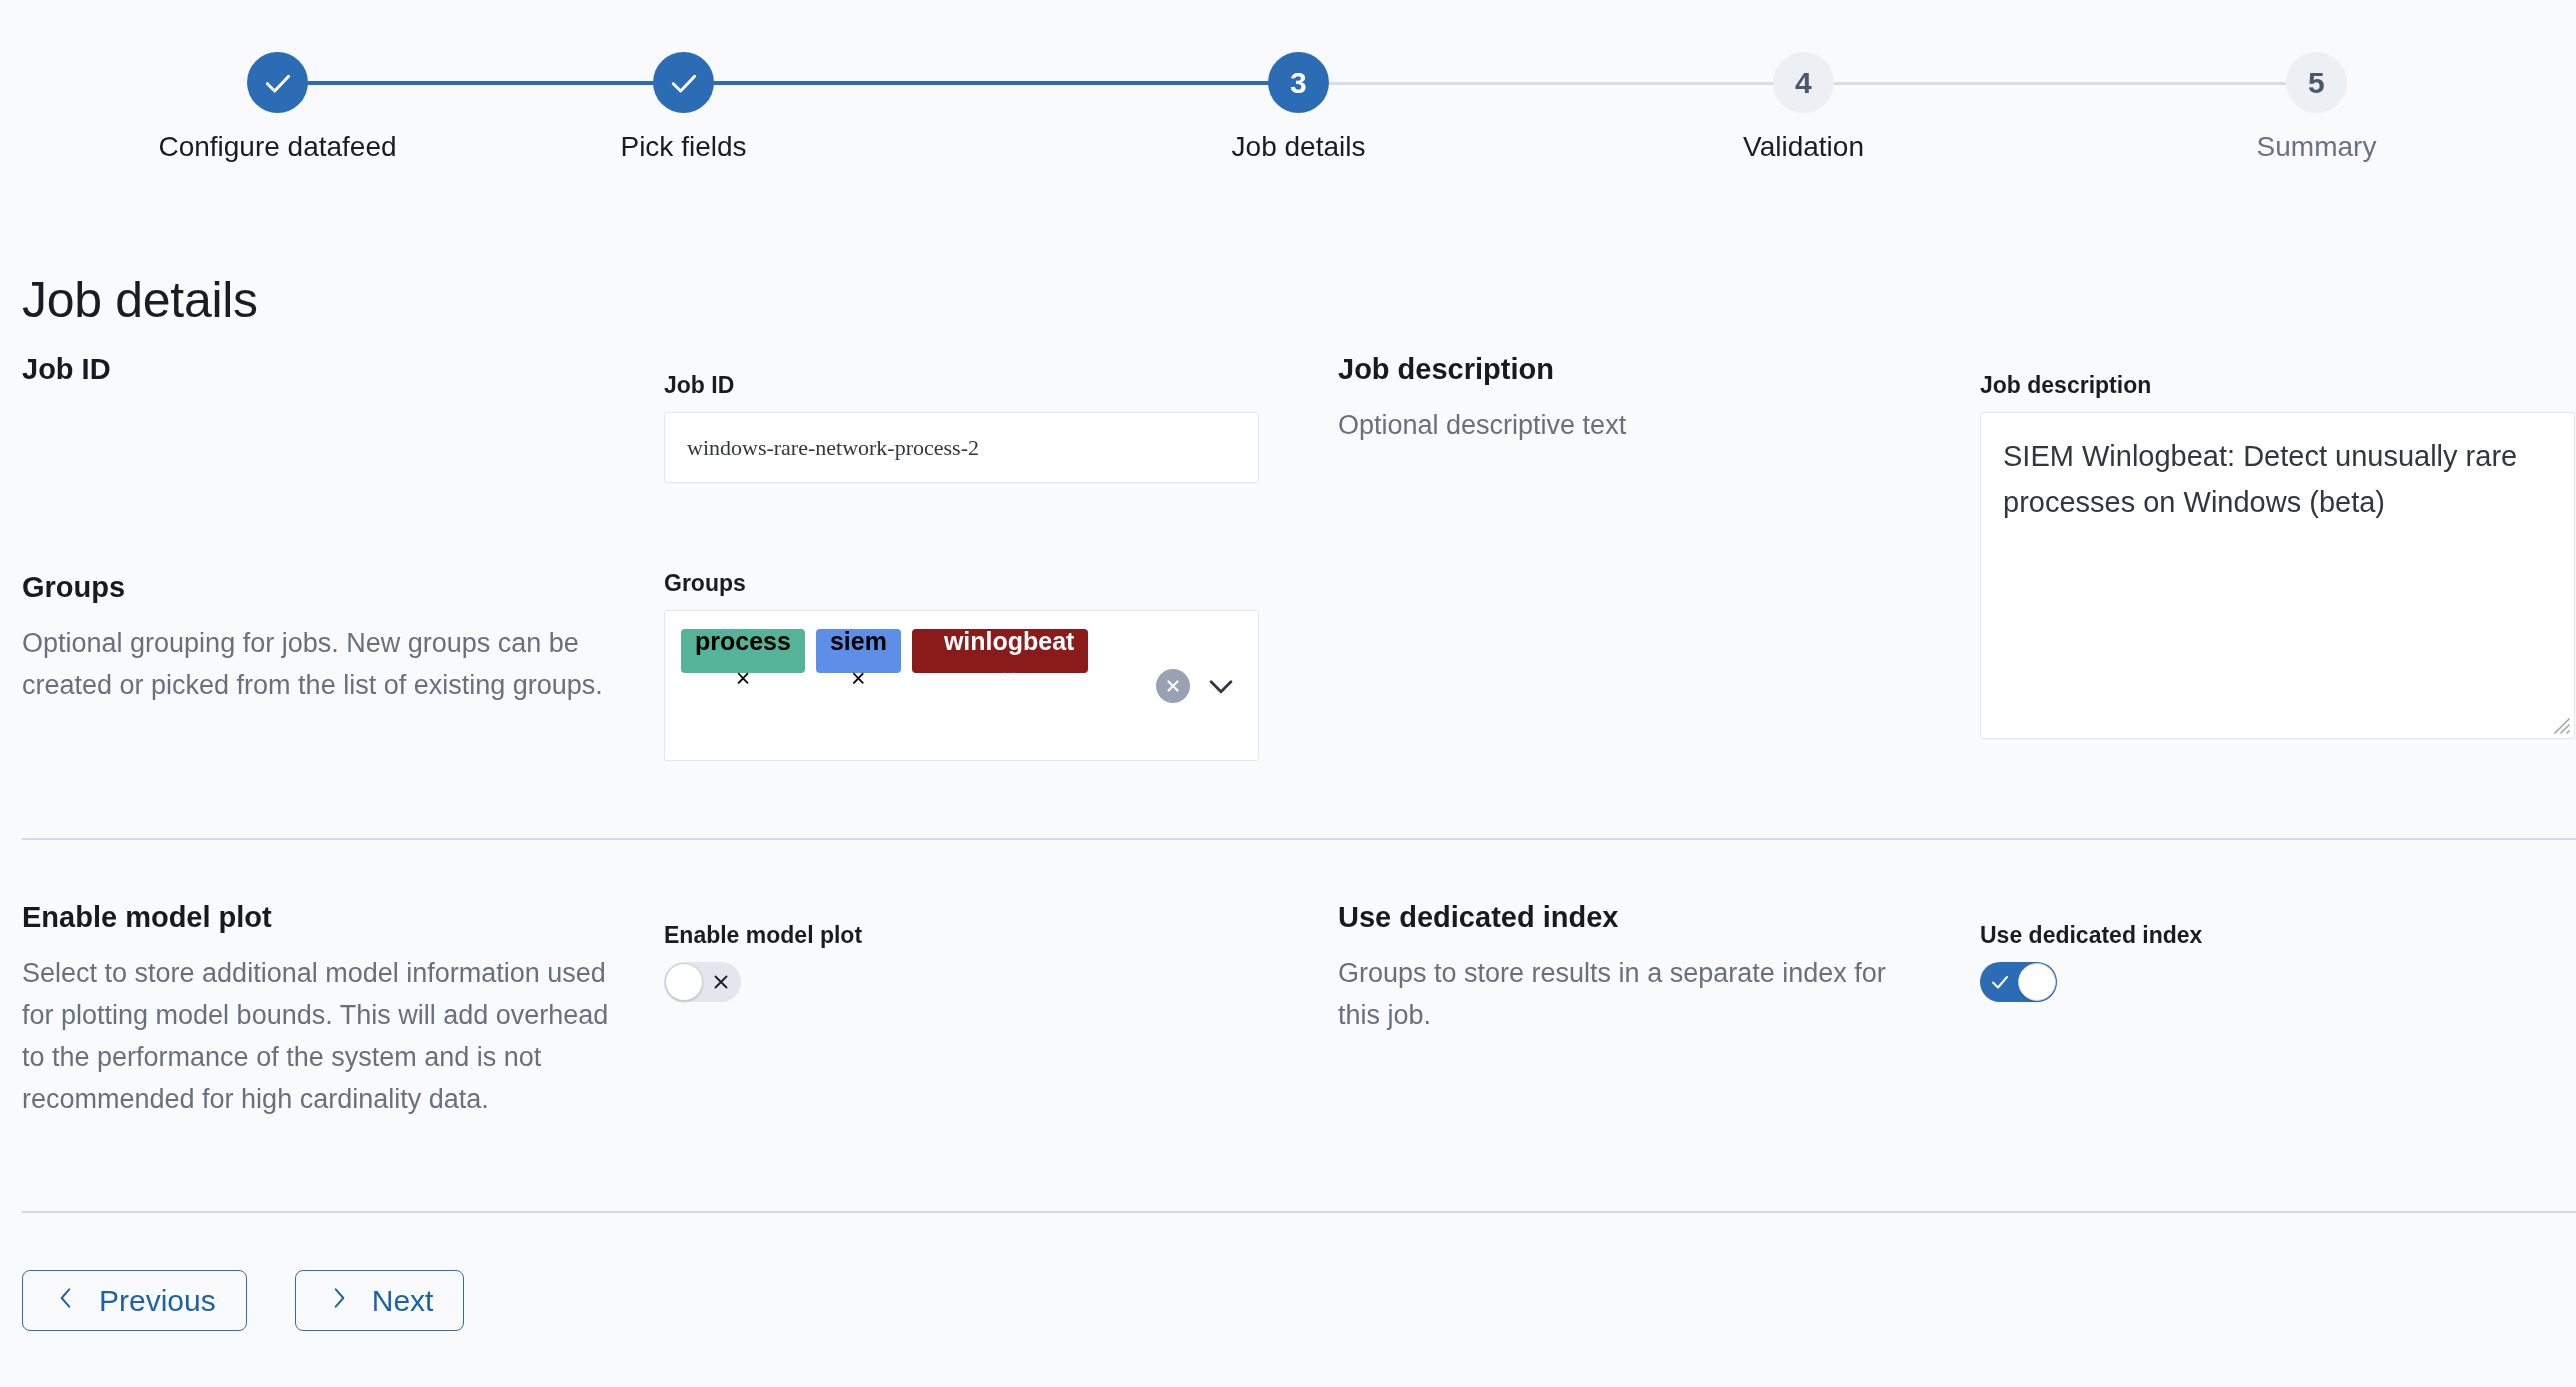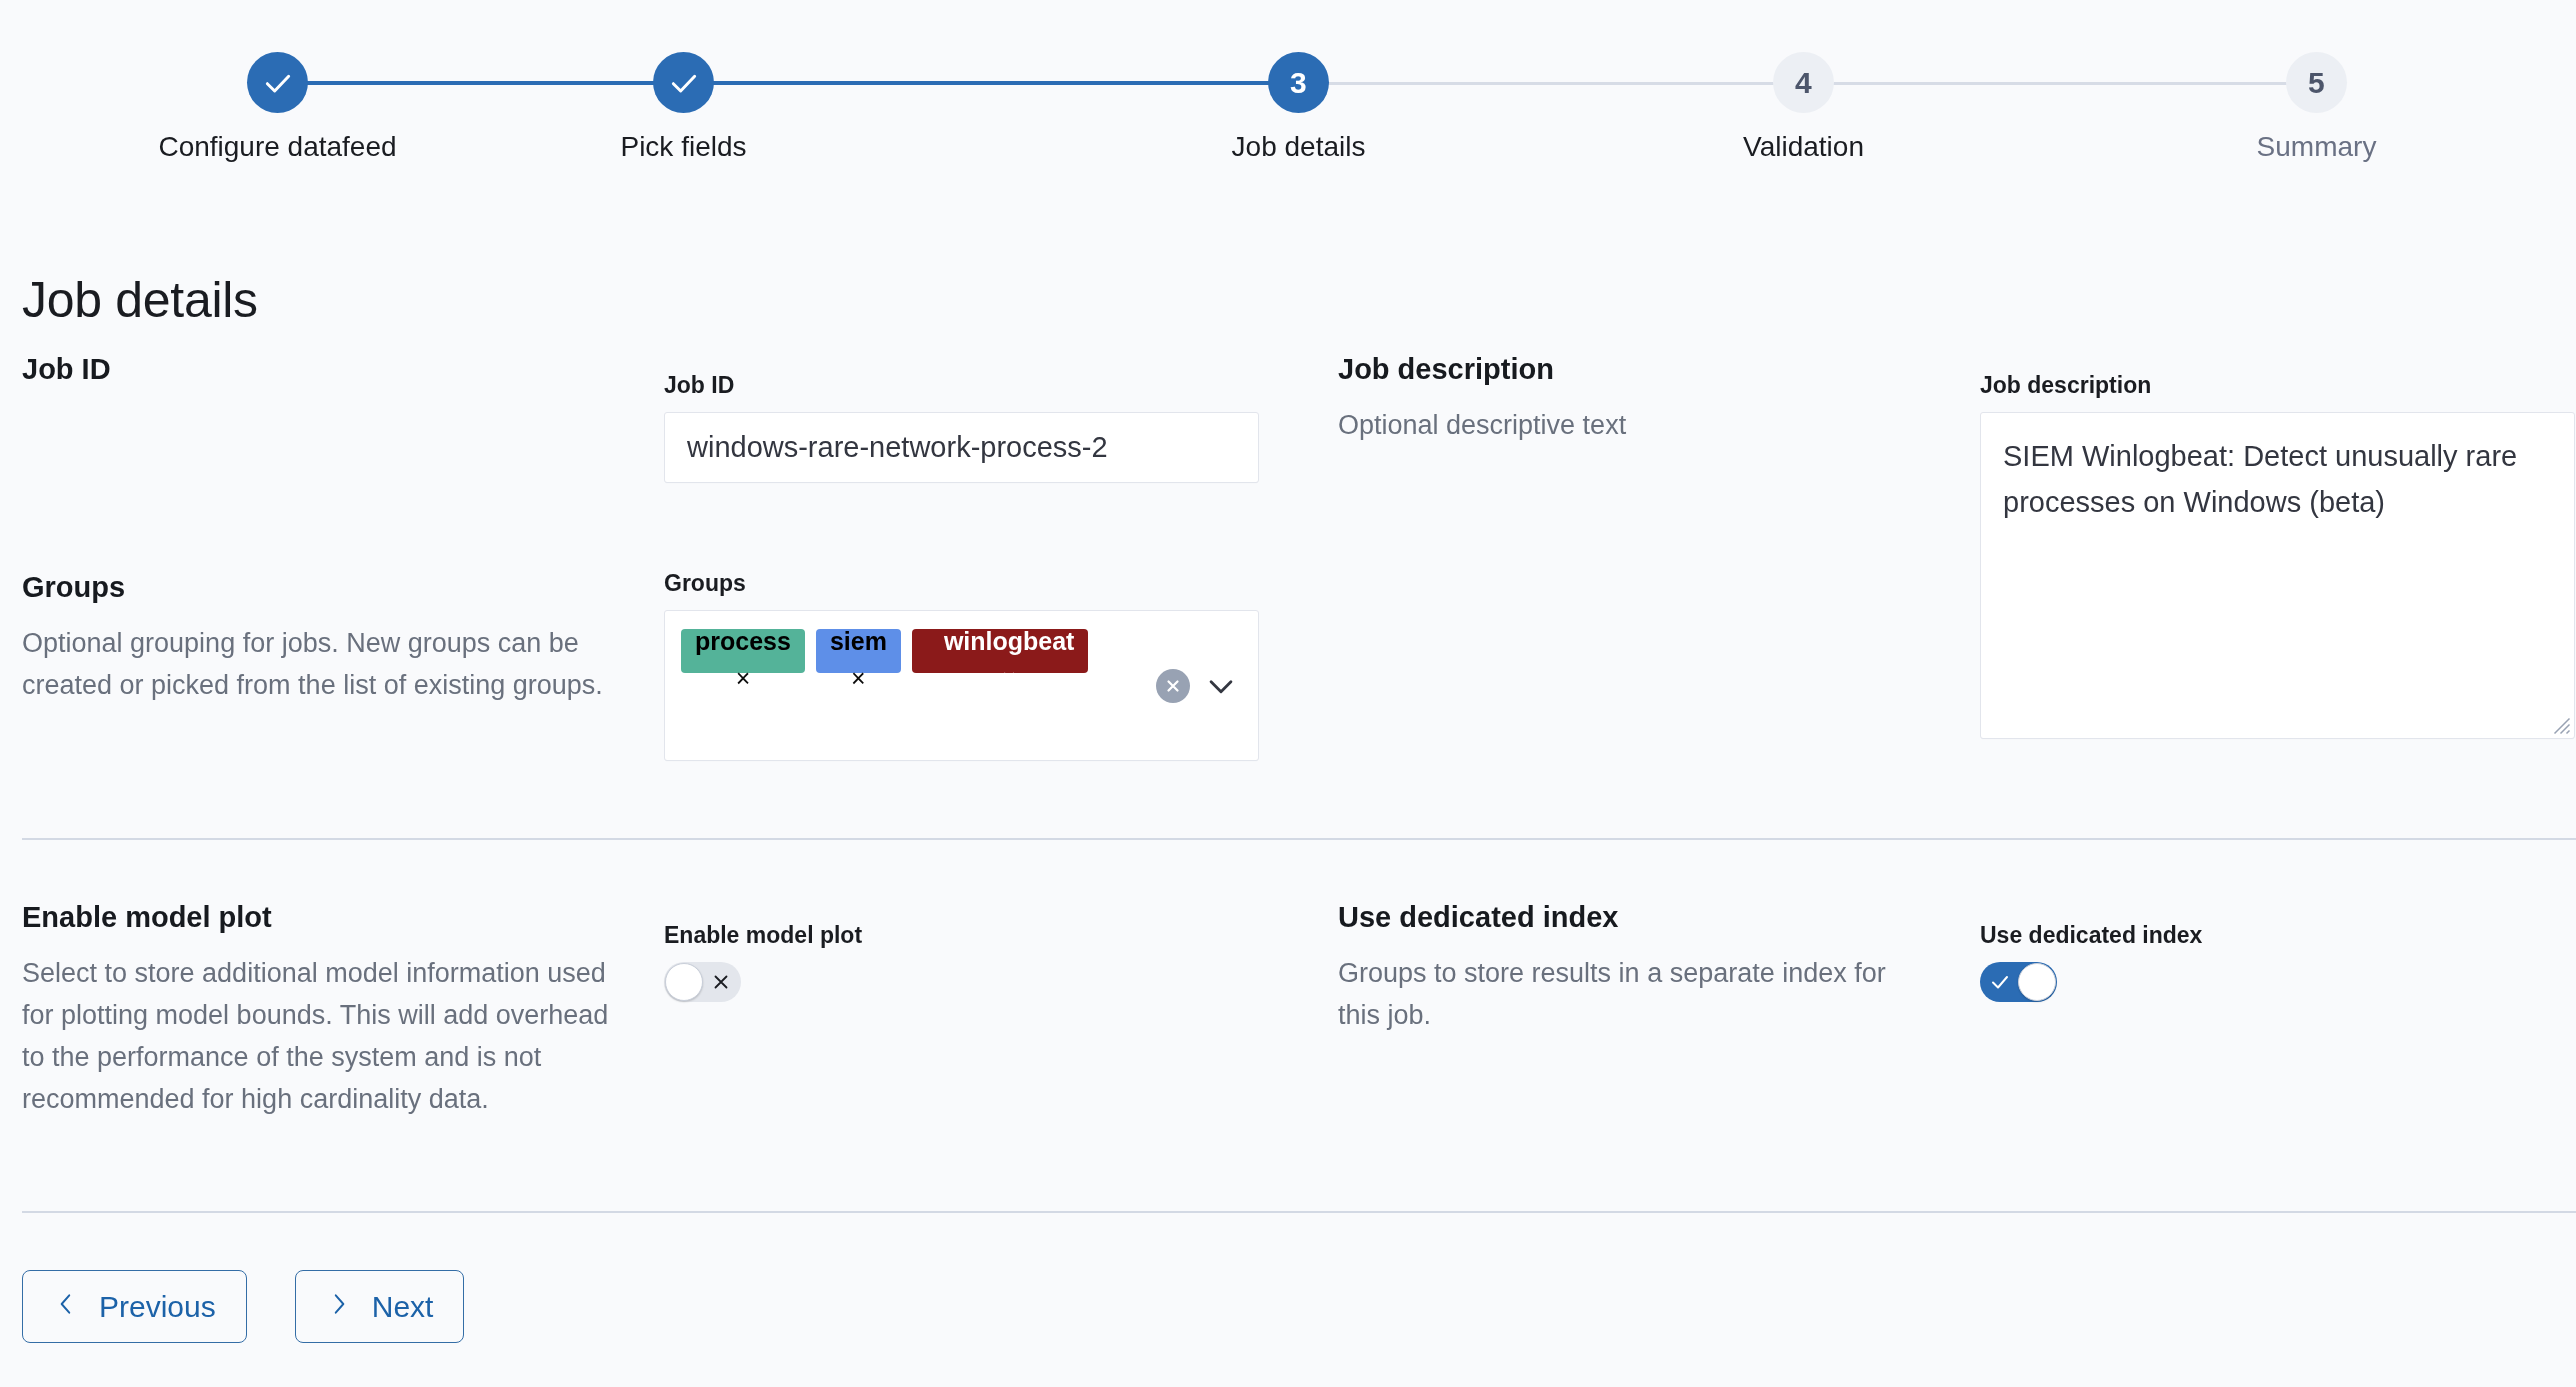--- a/index.html
+++ b/index.html
@@ -115,23 +115,23 @@
     display: block;
   }
 
   .text-input {
     width: 595px;
     height: 71px;
     background: #FFFFFF;
     border: 1px solid #E2E5EC;
     border-radius: 3px;
     padding: 0 22px;
-    font-size: 29px;
+    font-size: 22px;
     color: #333640;
-    font-family: Liberation Sans, sans-serif;
+    font-family: Liberation Serif, serif;
     display: flex;
     align-items: center;
     box-shadow: 0 1px 1px -1px rgba(152,162,179,0.2);
   }
 
   .textarea-box {
     width: 595px;
     height: 327px;
     background: #FFFFFF;
     border: 1px solid #E2E5EC;
@@ -242,21 +242,21 @@
 
   
   .footer {
     position: absolute;
     left: 22px;
     top: 1270px;
     display: flex;
     gap: 48px;
   }
   .btn {
-    height: 73px;
+    height: 61px;
     border: 1px solid #346DA6;
     border-radius: 8px;
     background: transparent;
     color: #1C62A8;
     font-size: 30px;
     font-family: "Liberation Sans", sans-serif;
     display: inline-flex;
     align-items: center;
     gap: 20px;
     padding: 0 30px;

